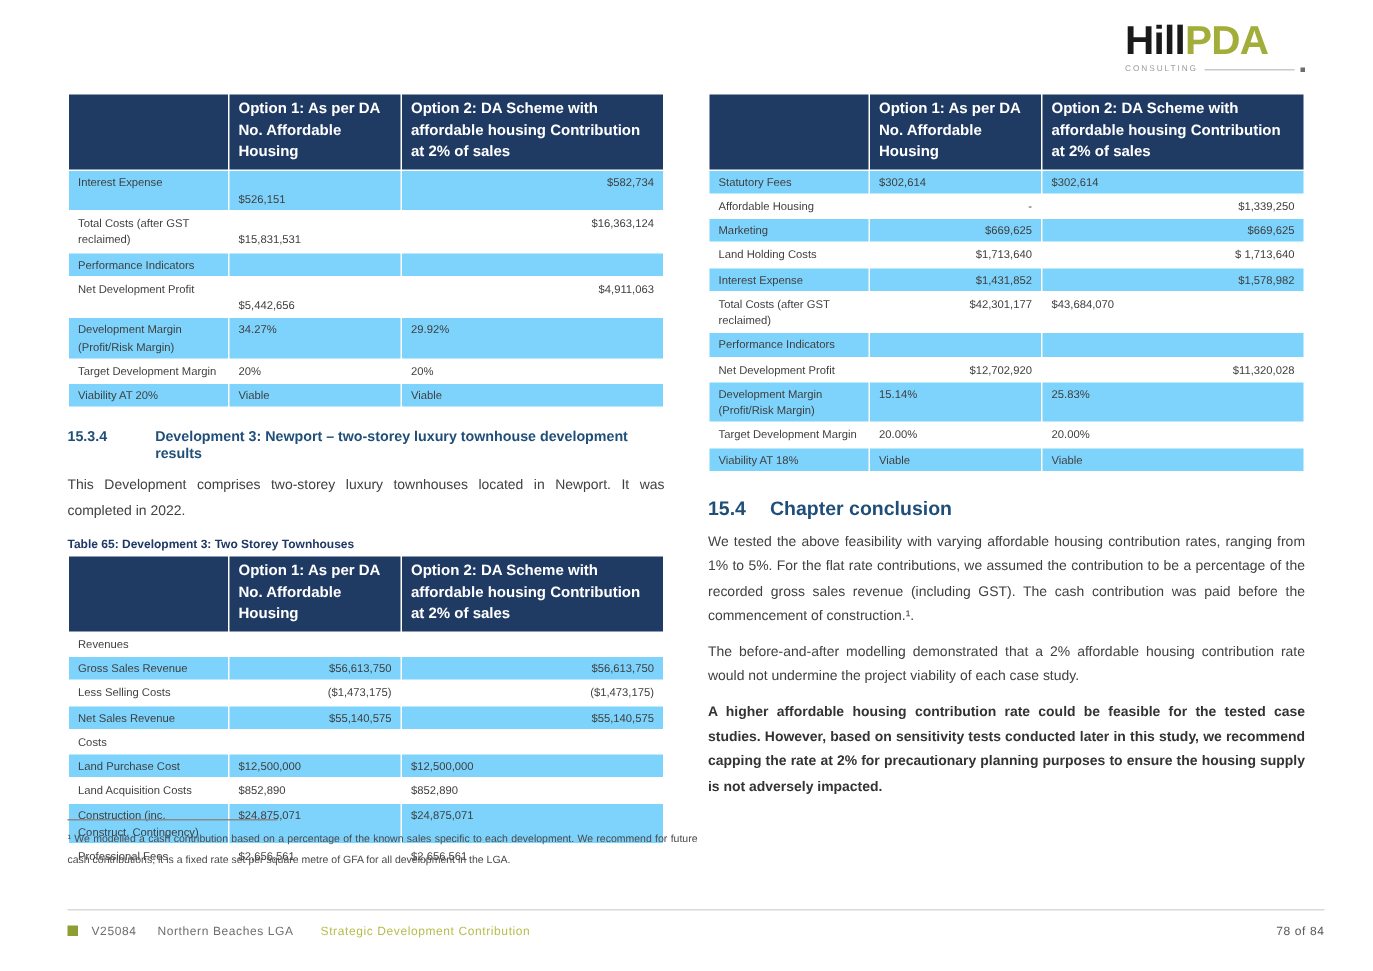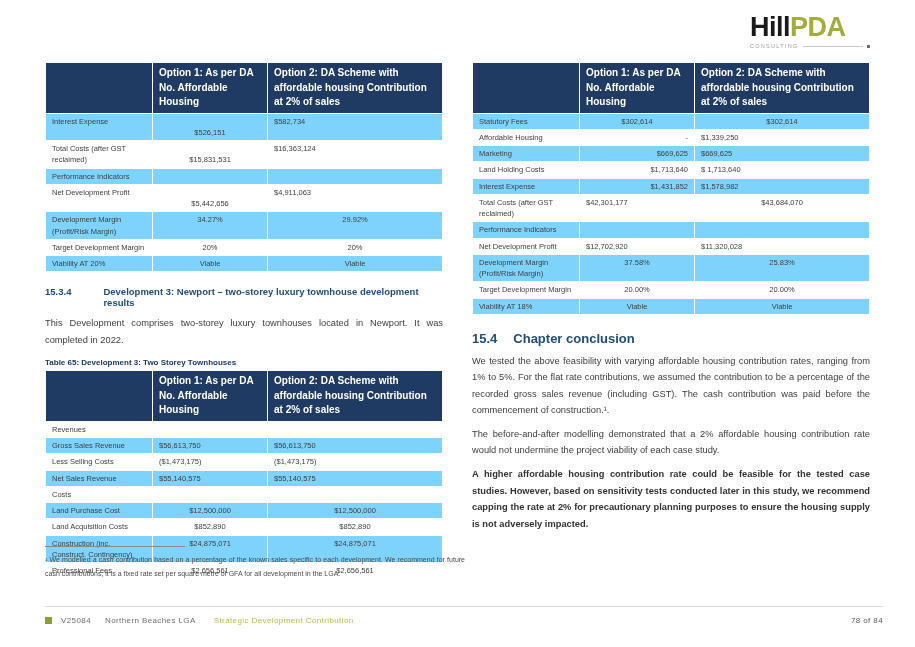--- a/index.html
+++ b/index.html
@@ -28,22 +28,22 @@
   table.rep { width:100%; border-collapse:separate; border-spacing:1px; table-layout:fixed; }
   table.rep th {
     background:#1f3a63; color:#ffffff; font-weight:700; font-size:10px;
     line-height:1.45; text-align:left; padding:3px 6px; vertical-align:top;
   }
   table.rep td {
     font-size:7.5px; line-height:1.5; padding:2px 6px; vertical-align:top;
     white-space:pre-line; color:#3f3f3f;
   }
   tr.shade td { background:#7dd3fc; }
-  td.al-l { text-align:center; }
-  td.al-c { text-align:left; }
+  td.al-l { text-align:left; }
+  td.al-c { text-align:right; }
   td.al-r { text-align:right; }
   td.lbl { text-align:left; }
   td.indent { padding-left:16px; }
 
   
   .h3 { display:flex; gap:32px; margin-top:14px; font-size:9.5px; font-weight:700; color:#1f4e79; }
   .h2 { display:flex; gap:16px; margin-top:16px; font-size:13px; font-weight:700; color:#1f4e79; }
   .para { margin-top:7px; font-size:9.3px; line-height:1.78; text-align:justify; color:#404040; }
   .para.bold { font-weight:700; color:#333333; }
   .tbl-caption { margin:10px 0 3px 0; font-size:8px; font-weight:700; color:#1f3864; }
@@ -265,21 +265,21 @@
             <td class="al-l"></td>
             <td class="al-l"></td>
           </tr>
           <tr>
             <td class="lbl">Net Development Profit</td>
             <td class="al-c">$12,702,920</td>
             <td class="al-c">$11,320,028</td>
           </tr>
           <tr class="shade">
             <td class="lbl">Development Margin (Profit/Risk Margin)</td>
-            <td class="al-l">37.58%</td>
+            <td class="al-l">15.14%</td>
             <td class="al-l">25.83%</td>
           </tr>
           <tr>
             <td class="lbl">Target Development Margin</td>
             <td class="al-l">20.00%</td>
             <td class="al-l">20.00%</td>
           </tr>
           <tr class="shade">
             <td class="lbl">Viability AT 18%</td>
             <td class="al-l">Viable</td>

